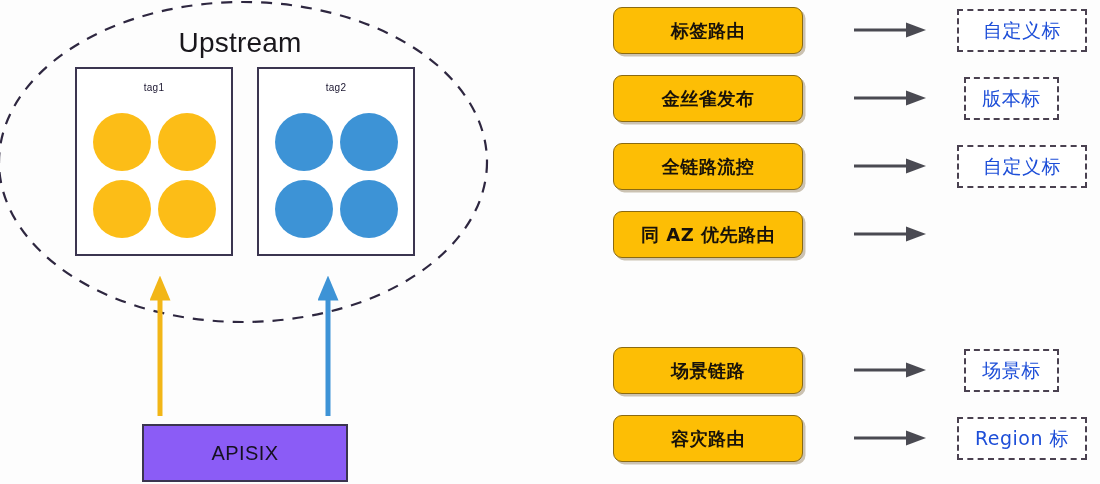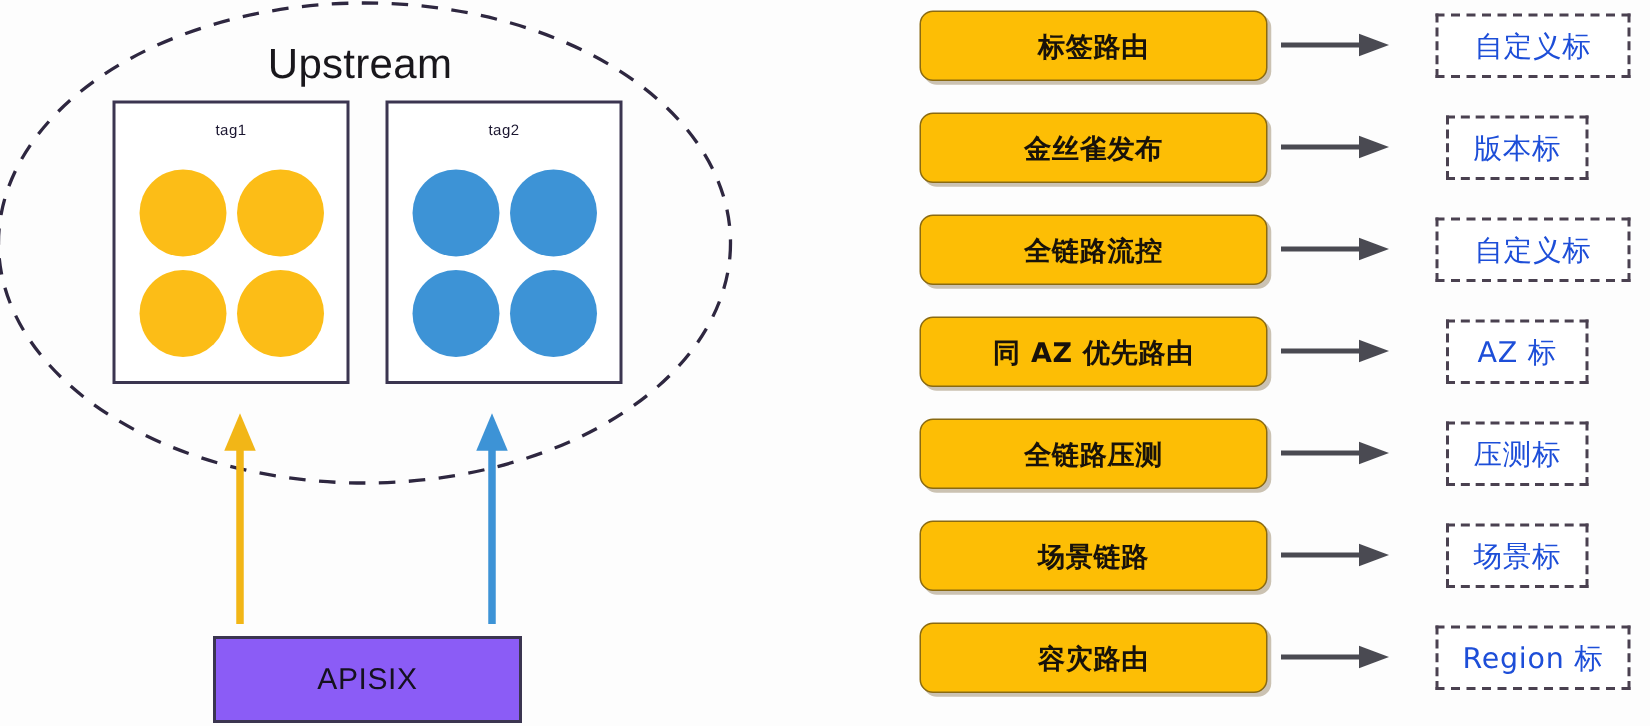--- a/index.html
+++ b/index.html
@@ -106,21 +106,21 @@
     left: 0;
     width: 500px;
     height: 52px;
     display: flex;
     align-items: center;
   }
   .feature-chip {
     position: absolute;
     left: 13px;
     top: 2px;
-    width: 232px;
+    width: 190px;
     height: 47px;
     box-sizing: border-box;
     border-radius: 9px;
     background: #fdbe05;
     border: 1.5px solid #8a6a12;
     box-shadow: 2.5px 2.5px 0 rgba(90,60,5,0.30);
     display: flex;
     align-items: center;
     justify-content: center;
     color: #18120a;
@@ -247,37 +247,22 @@
     </div>
 
     <div class="flow-row" style="top:209px;">
       <div class="feature-chip">
         <span>同 AZ 优先路由</span>
       </div>
       <svg class="flow-arrow" viewBox="0 0 76 22">
         <line x1="2" y1="11" x2="56" y2="11" stroke="#4a4a52" stroke-width="3.2"></line>
         <path d="M54,3.5 L74,11 L54,18.5 z" fill="#4a4a52"></path>
       </svg>
-      <div class="tag-chip w-narrow">
-        <span>AZ 标</span>
-      </div>
-    </div>
-
-    <div class="flow-row" style="top:277px;">
-      <div class="feature-chip">
-        <span>全链路压测</span>
-      </div>
-      <svg class="flow-arrow" viewBox="0 0 76 22">
-        <line x1="2" y1="11" x2="56" y2="11" stroke="#4a4a52" stroke-width="3.2"></line>
-        <path d="M54,3.5 L74,11 L54,18.5 z" fill="#4a4a52"></path>
-      </svg>
-      <div class="tag-chip w-narrow">
-        <span>压测标</span>
-      </div>
-    </div>
+    </div>
+
 
     <div class="flow-row" style="top:345px;">
       <div class="feature-chip">
         <span>场景链路</span>
       </div>
       <svg class="flow-arrow" viewBox="0 0 76 22">
         <line x1="2" y1="11" x2="56" y2="11" stroke="#4a4a52" stroke-width="3.2"></line>
         <path d="M54,3.5 L74,11 L54,18.5 z" fill="#4a4a52"></path>
       </svg>
       <div class="tag-chip w-narrow">

